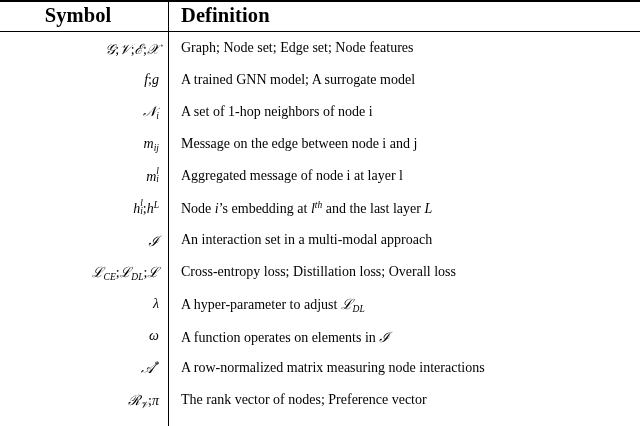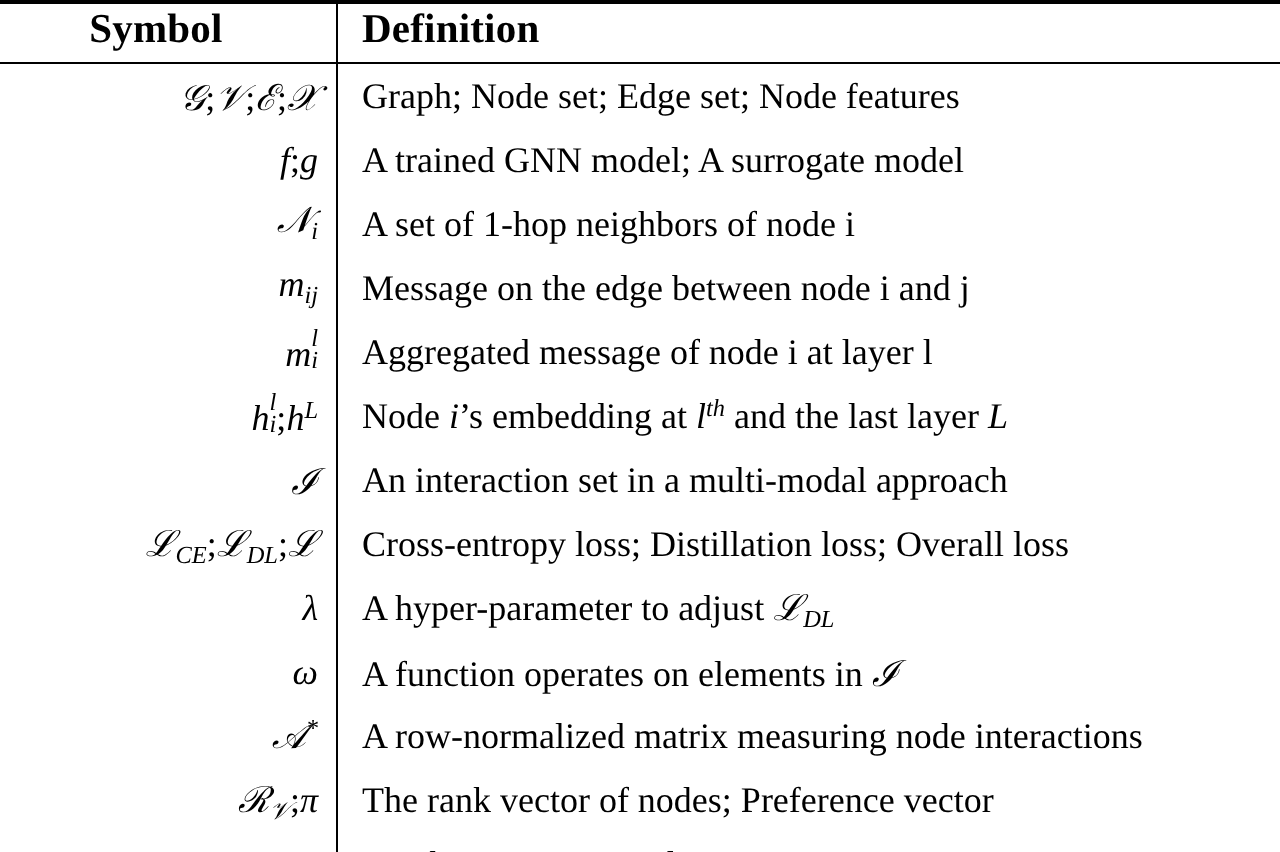--- a/index.html
+++ b/index.html
@@ -57,21 +57,21 @@
     font-weight: bold;
     font-size: 20.5px;
     letter-spacing: 0.1px;
     padding-top: 2px;
     padding-bottom: 4px;
   }
   .thead-row .col-symbol { text-align: center; padding-right: 16px;}
 
   .body-row .col-symbol,
   .body-row .col-def {
-    font-size: 18px;
+    font-size: 14px;
     height: 30px;
   }
 
   
   .mi   { font-style: italic; }
   .cal  { font-family: "DejaVu Serif", serif; font-style: italic; }
   .upr  { font-style: normal; }
   .sub  { font-size: 0.68em; vertical-align: -0.28em; font-style: italic; }
   .sup  { font-size: 0.68em; vertical-align: 0.48em; font-style: italic; }
   .subsup {

